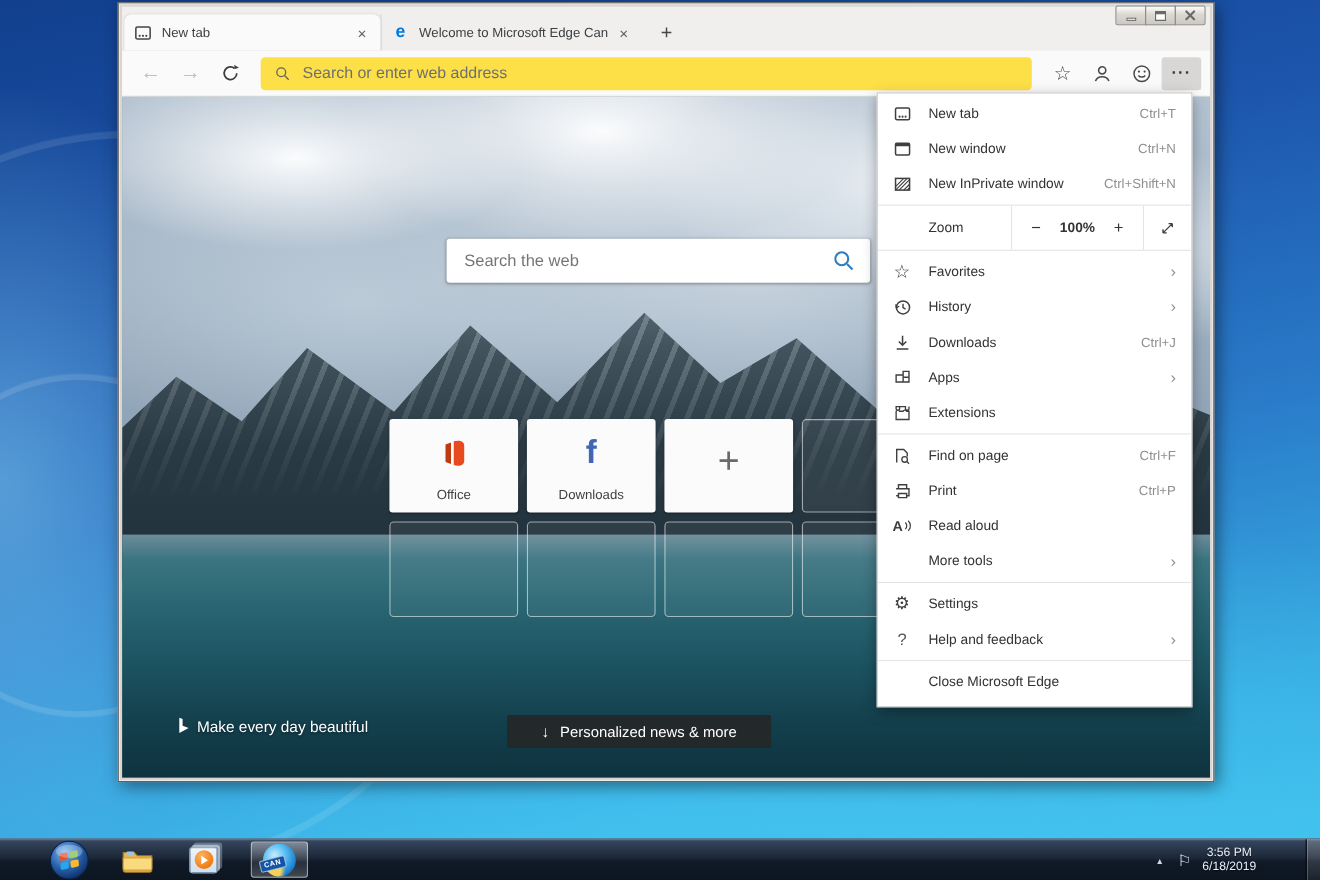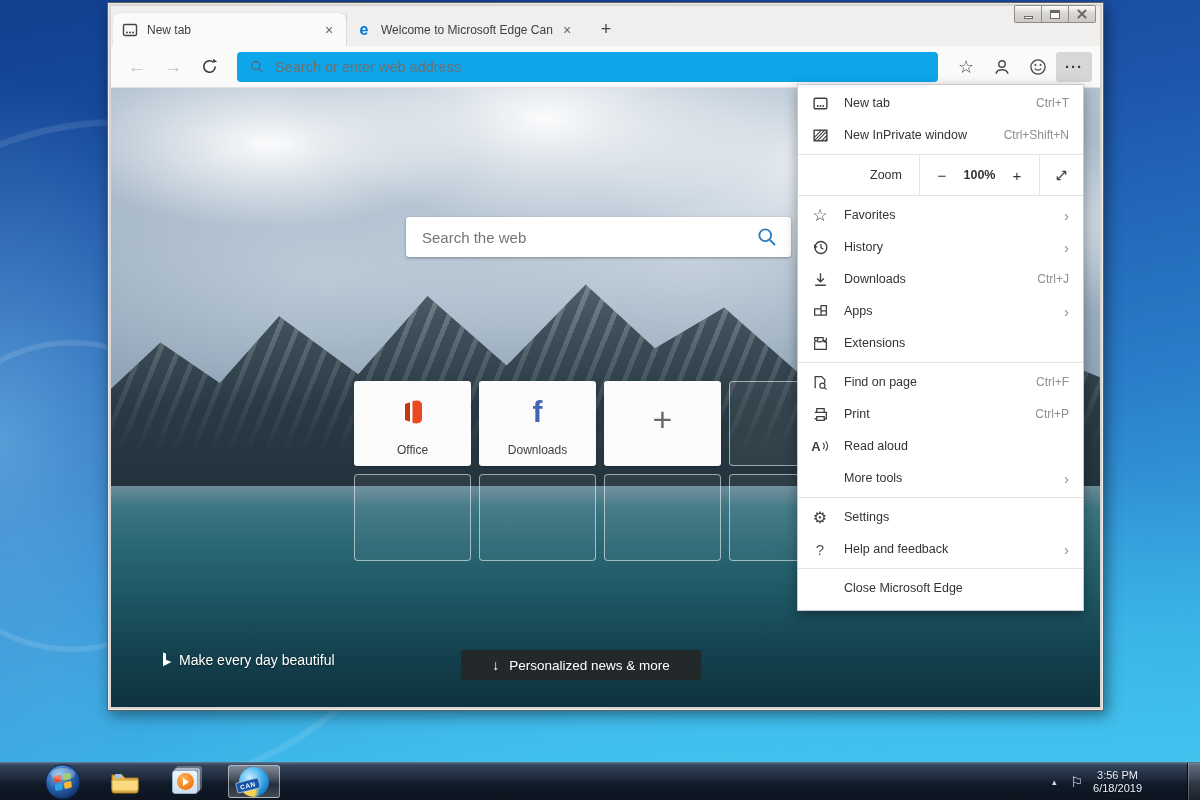--- a/index.html
+++ b/index.html
@@ -81,21 +81,21 @@
   .newtab-btn { width:28px; height:28px; margin:0 0 3px 8px; display:flex; align-items:center; justify-content:center;
     font-size:18px; font-weight:300; color:#454545; cursor:pointer; }
 
   
   .toolbar { height:42px; background:#fbfafa; display:flex; align-items:center; padding:0 8px;
     border-bottom:1px solid #e2e0de; }
   .navbtn { width:36px; height:32px; display:flex; align-items:center; justify-content:center;
     font-size:19px; cursor:pointer; }
   .navbtn.disabled { color:#c3c1bf; }
   .navbtn.refresh { color:#3c3c3c; }
-  .addr { flex:1; height:30px; background:#0ea5e9; border-radius:4px; margin:0 10px;
+  .addr { flex:1; height:30px; background:#fde047; border-radius:4px; margin:0 10px;
     display:flex; align-items:center; padding:0 13px; gap:11px; }
   .addr input { flex:1; border:none; outline:none; background:transparent; font-size:14.5px;
     color:#3c4043; font-family:"Liberation Sans", sans-serif; }
   .addr input::placeholder { color:#6f6f6f; }
   .tool-right { display:flex; align-items:center; }
   .tbtn { width:36px; height:30px; display:flex; align-items:center; justify-content:center;
     color:#4a4a4a; cursor:pointer; border-radius:3px; }
   .tbtn .star-glyph { font-size:18px; }
   .tbtn.dots { background:#d8d7d5; font-size:15px; font-weight:bold; letter-spacing:1px; color:#3a3a3a; }
 
@@ -147,21 +147,21 @@
     border:1px solid #c9c9c9; box-shadow:0 4px 12px rgba(0,0,0,.35); padding:2px 0 6px 0; }
   .mrow { height:32px; display:flex; align-items:center; padding:0 14px 0 12px; cursor:pointer; }
   .micon { width:20px; margin-right:14px; display:flex; align-items:center; justify-content:center;
     color:#3f3f3f; font-size:15px; flex:none; }
   .mlabel { flex:1; font-size:12.5px; color:#333; }
   .mshort { font-size:12px; color:#8f8f8f; }
   .mchev { font-size:15px; color:#8f8f8f; }
   .mdivider { height:1px; background:#e4e4e4; margin:3px 0; }
   .zoomrow { height:42px; display:flex; align-items:stretch; border-top:1px solid #e4e4e4;
     border-bottom:1px solid #e4e4e4; margin:3px 0; }
-  .zlabel { flex:1; display:flex; align-items:center; padding-left:72px; font-size:12.5px; color:#333; }
+  .zlabel { flex:1; display:flex; align-items:center; padding-left:46px; font-size:12.5px; color:#333; }
   .zctrl { width:120px; display:flex; align-items:center; justify-content:space-between;
     border-left:1px solid #e4e4e4; padding:0 12px; }
   .zbtn { font-size:15px; color:#333; cursor:pointer; width:20px; text-align:center; }
   .zval { font-size:12.5px; color:#333;font-weight:bold; }
   .zfull { width:44px; border-left:1px solid #e4e4e4; display:flex; align-items:center; justify-content:center; cursor:pointer; }
 
   svg.ic { display:block; }
 </style>
 </head>
 <body>
@@ -304,20 +304,30 @@
     <span class="micon">
         <svg class="ic" width="17" height="17" viewBox="0 0 16 16">
           <rect x="2" y="3" width="12" height="10" rx="1.3" fill="none" stroke="#3f3f3f" stroke-width="1.3"></rect>
           <circle cx="5.4" cy="10.4" r=".9" fill="#3f3f3f"></circle>
           <circle cx="8" cy="10.4" r=".9" fill="#3f3f3f"></circle>
           <circle cx="10.6" cy="10.4" r=".9" fill="#3f3f3f"></circle>
         </svg>
       </span>
     <span class="mlabel">New tab</span>
     <span class="mshort">Ctrl+T</span>
+  </div>
+  <div class="mrow">
+    <span class="micon">
+        <svg class="ic" width="17" height="17" viewBox="0 0 16 16">
+          <rect x="2" y="3" width="12" height="10" rx="1" fill="none" stroke="#3f3f3f" stroke-width="1.3"></rect>
+          <rect x="2" y="3" width="12" height="2.6" fill="#3f3f3f"></rect>
+        </svg>
+      </span>
+    <span class="mlabel">New window</span>
+    <span class="mshort">Ctrl+N</span>
   </div>
   <div class="mrow">
     <span class="micon">
         <svg class="ic" width="17" height="17" viewBox="0 0 16 16">
           <rect x="2" y="3" width="12" height="10" fill="none" stroke="#3f3f3f" stroke-width="1.3"></rect>
           <path d="M2 10 L9 3 M2 13 L12 3 M5 13 L14 4 M9 13 L14 8 M12 13 L14 11" stroke="#3f3f3f" stroke-width="1"></path>
         </svg>
       </span>
     <span class="mlabel">New InPrivate window</span>
     <span class="mshort">Ctrl+Shift+N</span>

